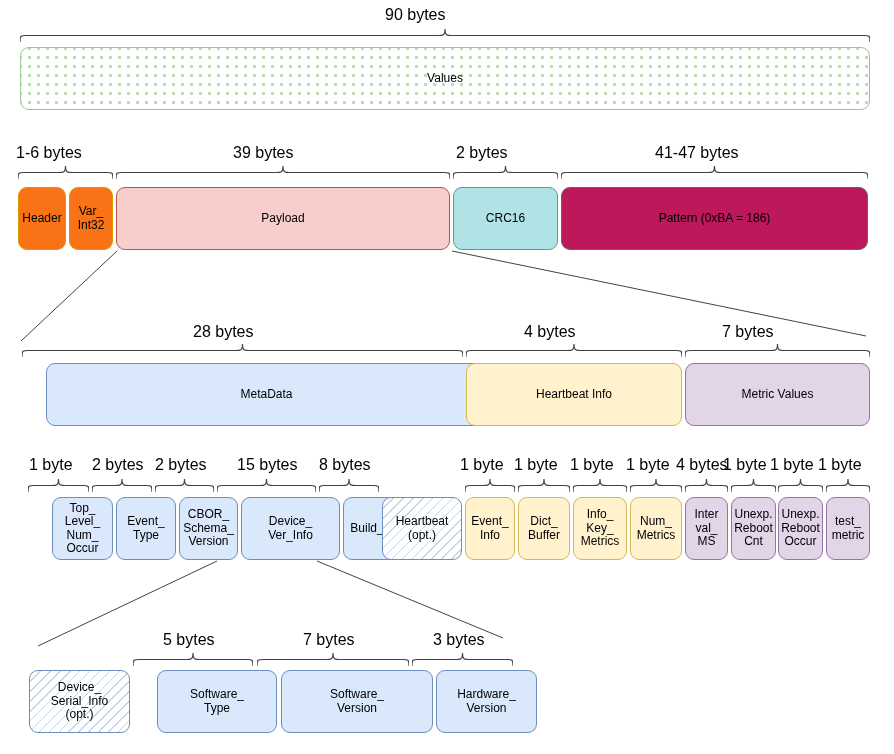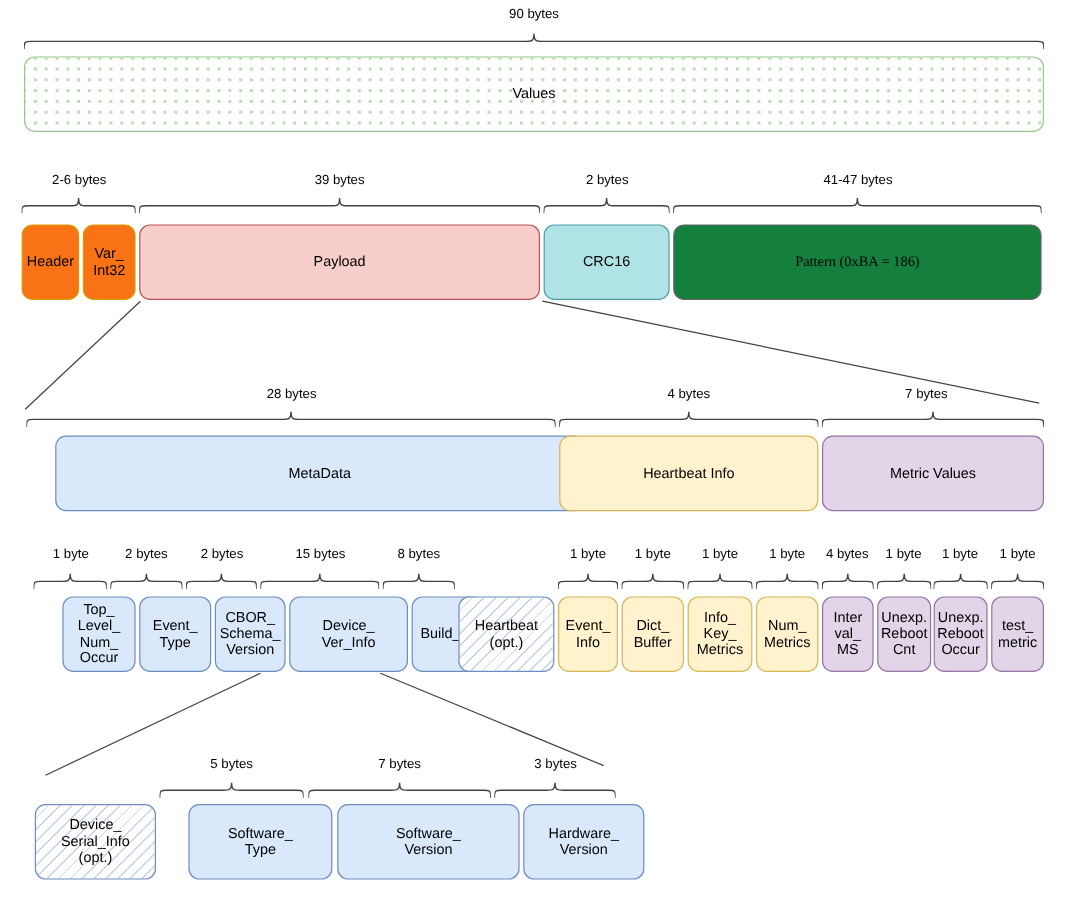--- a/index.html
+++ b/index.html
@@ -9,38 +9,38 @@
   }
   .box{
     position:absolute;height:63px;border-radius:9px;box-sizing:border-box;
     display:flex;align-items:center;justify-content:center;text-align:center;
     font-size:12px;line-height:1.12;white-space:pre-line;padding:0 2px;
     border:1px solid #999;background:#fff;
   }
   .orange{background:#f97316;border-color:#D79B00;}
   .red{background:#F8CECC;border-color:#B85450;}
   .teal{background:#B0E3E6;border-color:#4D9EA8;}
-  .gray{background:#15803d;border-color:#666666;font-family:Liberation Serif, serif;}
+  .gray{background:#be185d;border-color:#666666;}
   .blue{background:#DAE8FC;border-color:#6C8EBF;margin-left:24px;}
   .yellow{background:#FFF2CC;border-color:#D6B656;}
   .purple{background:#E1D5E7;border-color:#9673A6;}
   .dotted{
     background-color:#ffffff;border-color:#97C78F;
     background-image:radial-gradient(#BCDCB4 1.4px, transparent 1.6px);
     background-size:9px 9px;background-position:4px 5px;
   }
   .hatch{
     border-color:#6C8EBF;background-color:#ffffff;
     background-image:repeating-linear-gradient(135deg,
       rgba(108,142,191,0.38) 0px, rgba(108,142,191,0.38) 1px,
       transparent 1px, transparent 7px);
   }
   .brace{position:absolute;height:13px;}
   .bytes{
-    position:absolute;height:15px;font-size:11px;text-align:center;
+    position:absolute;height:15px;font-size:16px;
     white-space:nowrap;
   }
   #connectors{position:absolute;left:0;top:0;pointer-events:none;}
 </style>
 </head>
 <body>
 
 <div id="canvas">
 
   <svg id="connectors" width="894" height="754">
@@ -49,21 +49,21 @@
     <line x1="217" y1="561" x2="38" y2="646" stroke="#424242" stroke-width="1"></line>
     <line x1="317" y1="561" x2="503" y2="638" stroke="#424242" stroke-width="1"></line>
   </svg>
 
   <div class="bytes" style="left:385px;top:6px;width:120px">90 bytes</div>
   <div class="brace" style="left:20px;top:28px;width:850px"><svg width="850" height="13" viewBox="0 0 850 13">
         <path d="M0 13 C0 6.5 1 6.5 6 6.5 L418 6.5 C423 6.5 425 6.5 425 0 C425 6.5 427 6.5 432 6.5 L844 6.5 C849 6.5 850 6.5 850 13" fill="none" stroke="#424242" stroke-width="1.2"></path>
       </svg></div>
   <div class="box dotted" style="left:20px;top:47px;width:850px">Values</div>
 
-  <div class="bytes" style="left:16px;top:144px;width:100px">2-6 bytes</div>
+  <div class="bytes" style="left:16px;top:144px;width:100px">1-6 bytes</div>
   <div class="bytes" style="left:233px;top:144px;width:100px">39 bytes</div>
   <div class="bytes" style="left:456px;top:144px;width:100px">2 bytes</div>
   <div class="bytes" style="left:655px;top:144px;width:120px">41-47 bytes</div>
 
   <div class="brace" style="left:18px;top:165px;width:95px"><svg width="95" height="13" viewBox="0 0 95 13">
         <path d="M0 13 C0 6.5 1 6.5 6 6.5 L40.5 6.5 C45.5 6.5 47.5 6.5 47.5 0 C47.5 6.5 49.5 6.5 54.5 6.5 L89 6.5 C94 6.5 95 6.5 95 13" fill="none" stroke="#424242" stroke-width="1.2"></path>
       </svg></div>
   <div class="brace" style="left:116px;top:165px;width:334px"><svg width="334" height="13" viewBox="0 0 334 13">
         <path d="M0 13 C0 6.5 1 6.5 6 6.5 L160 6.5 C165 6.5 167 6.5 167 0 C167 6.5 169 6.5 174 6.5 L328 6.5 C333 6.5 334 6.5 334 13" fill="none" stroke="#424242" stroke-width="1.2"></path>
       </svg></div>

